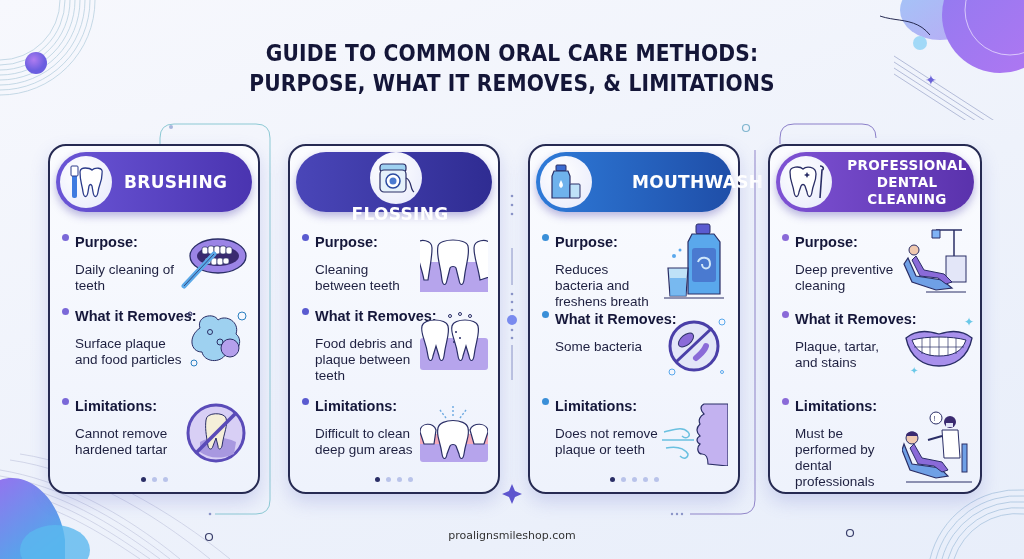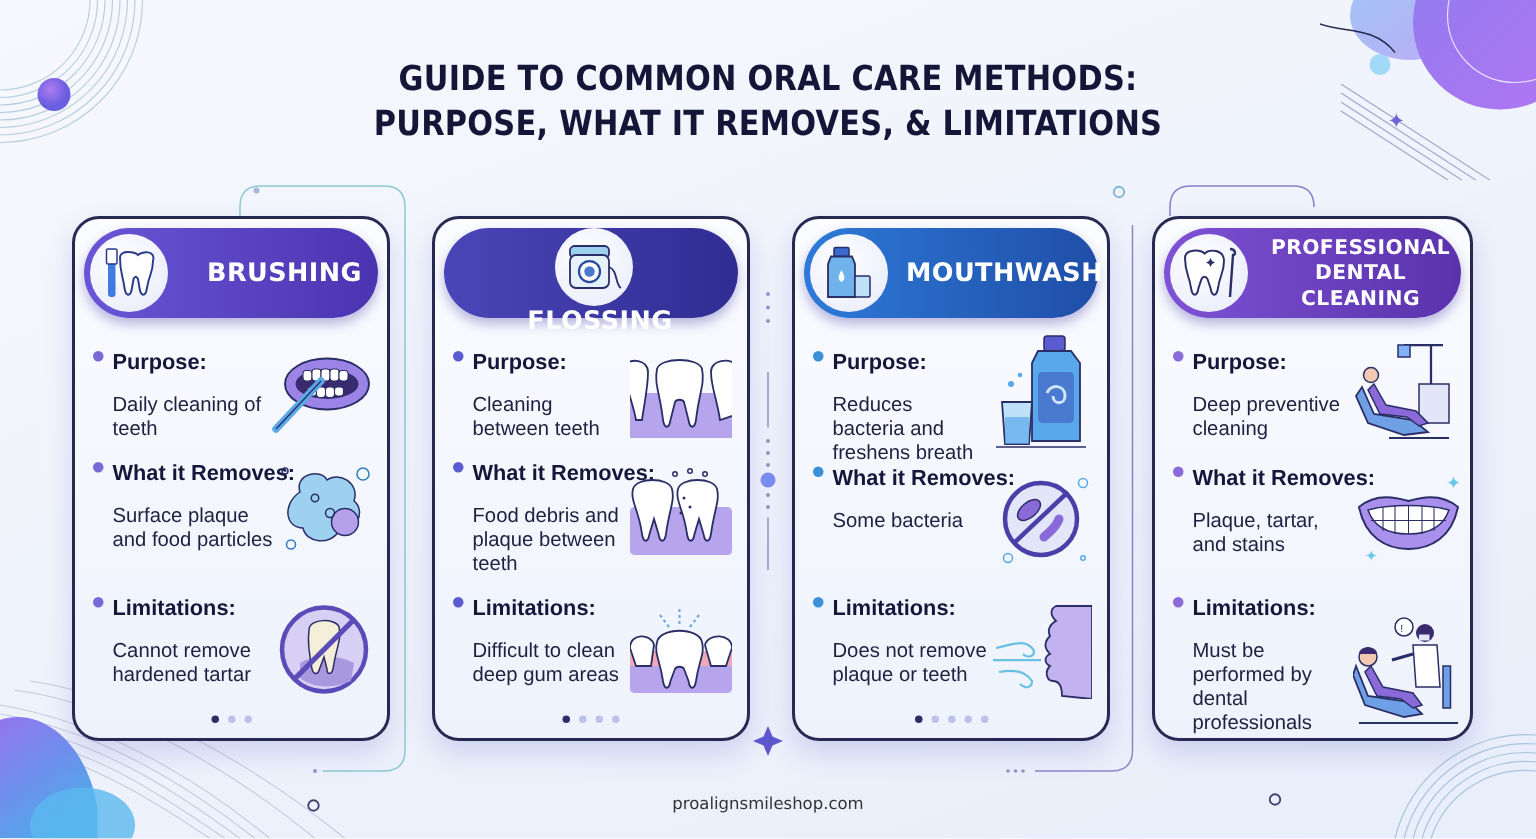--- a/index.html
+++ b/index.html
@@ -167,21 +167,21 @@
   <circle cx="746" cy="128" r="3.5" fill="none" stroke="#7fb5cf" stroke-width="1.2"></circle>
   <path d="M512,484 L515,491 L522,494 L515,497 L512,504 L509,497 L502,494 L509,491 Z" fill="#5f57cf"></path>
 </svg>
 
 <div class="title">
   <span class="l1">GUIDE TO COMMON ORAL CARE METHODS:</span>
   <span class="l2">PURPOSE, WHAT IT REMOVES, &amp; LIMITATIONS</span>
 </div>
 
 <div class="card" style="left:48px;">
-  <div class="card-header" style="background:linear-gradient(90deg,#6a55d6,#4a34b0);gap:14px;">
+  <div class="card-header" style="background:linear-gradient(90deg,#6a55d6,#4a34b0);">
     <div class="hdr-icon">
       <svg width="40" height="40" viewBox="0 0 40 40">
           <rect x="6" y="4" width="5" height="32" rx="2" fill="#3f7be0"></rect>
           <rect x="5" y="4" width="7" height="10" rx="1" fill="#fff" stroke="#2a3a8a" stroke-width="1"></rect>
       <path d="M14,10 C14,4 24,6 26,8 C28,6 38,4 36,12 C36,20 33,22 32,30 C31,36 28,36 27,30 L26,24 C25,22 24,22 23,24 L22,30 C21,36 18,36 17,30 C16,22 14,20 14,10 Z" fill="#fff" stroke="#2a3a8a" stroke-width="1.3"></path>
         </svg>
     </div>
     <span class="hdr-label">BRUSHING</span>
   </div>
 
@@ -327,21 +327,21 @@
 
   <div class="dots">
       <span class="on"></span>
       <span></span>
       <span></span>
       <span></span>
     </div>
 </div>
 
 <div class="card" style="left:528px;">
-  <div class="card-header" style="background:linear-gradient(90deg,#2e7ad8,#1f4ea8);">
+  <div class="card-header" style="background:linear-gradient(90deg,#2e7ad8,#1f4ea8);gap:28px;">
     <div class="hdr-icon">
       <svg width="40" height="40" viewBox="0 0 40 40">
           <rect x="10" y="3" width="10" height="6" rx="1" fill="#3a6ad0" stroke="#2a2e66"></rect>
           <path d="M8,9 L22,9 L24,14 L24,36 L6,36 L6,14 Z" fill="#6fb2ec" stroke="#2a2e66" stroke-width="1.2"></path>
       <path d="M15,18 C13,22 12,24 15,26 C18,24 17,22 15,18 Z" fill="#fff"></path>
           <rect x="24" y="22" width="10" height="14" rx="1" fill="#bfe2f8" stroke="#2a2e66"></rect>
         </svg>
     </div>
     <span class="hdr-label">MOUTHWASH</span>
   </div>

